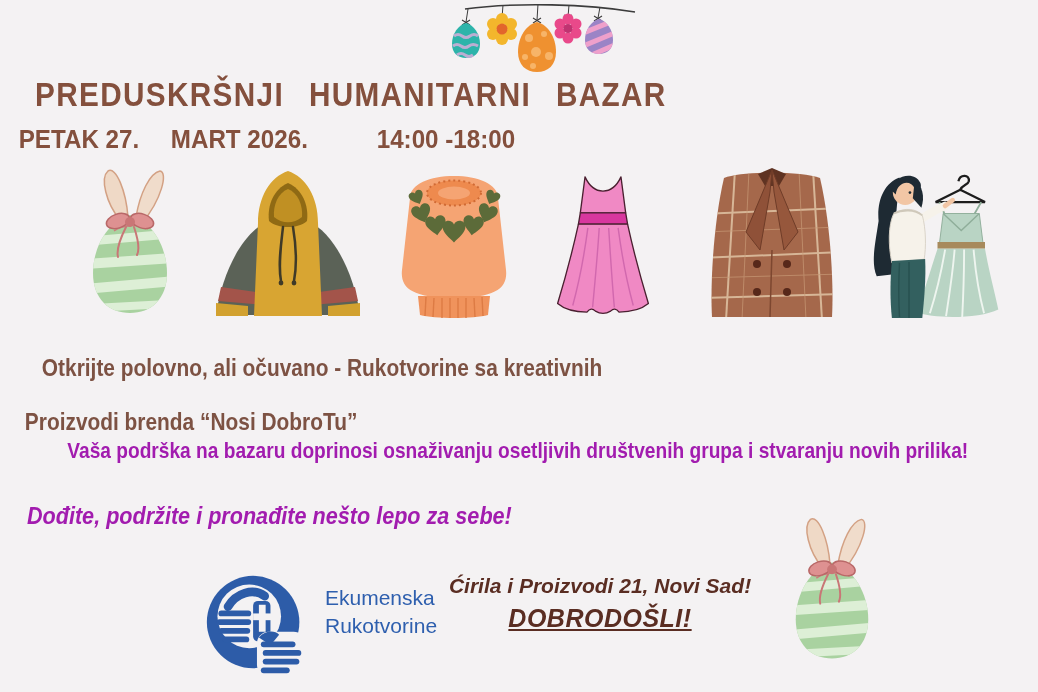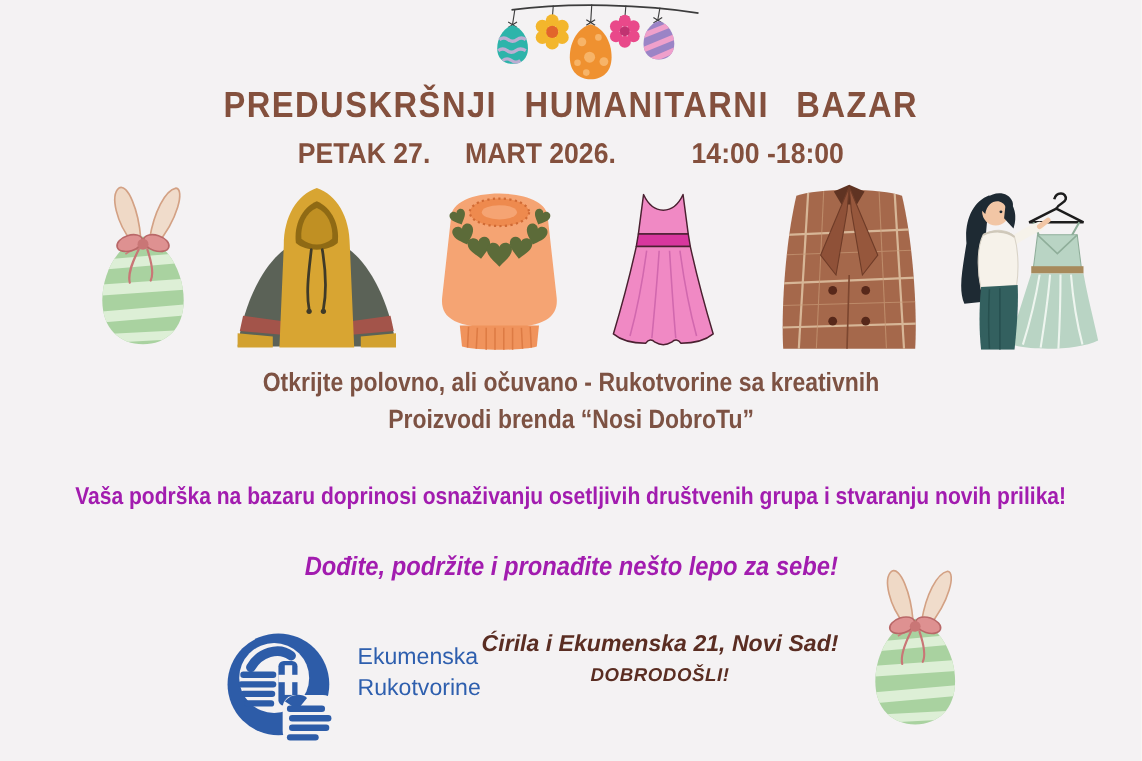--- a/index.html
+++ b/index.html
@@ -1,42 +1,42 @@
 <!DOCTYPE html>
 <html><head>
 <meta charset="utf-8">
 <style>
   html,body { margin:0; padding:0; }
   .poster {
     position:relative; width:1038px; height:692px;
     background:#f4f2f3; overflow:hidden;
     font-family:"Liberation Sans", sans-serif;
   }
-  .center-line { position:absolute; left:0; width:100%; text-align:center; }
+  .center-line { position:absolute; left:0; width:100%; }
   .squish { display:inline-block; transform:scaleX(0.87); transform-origin:center; white-space:pre; }
 
   .title { top:76px; color:#84503d; font-size:33px; font-weight:700; }
   .title .squish { letter-spacing:1.5px; word-spacing:17px; transform:scaleX(0.9); }
 
   .date-row { top:124px; color:#84503d; font-size:26px; font-weight:700; }
   .date-row .inner { display:inline-flex; transform:scaleX(0.93); transform-origin:center; }
   .date-month { margin-left:34px; }
   .date-time  { margin-left:74px; }
 
   .desc { top:331px; color:#7d5243; font-size:24px; font-weight:700; }
-  .desc-line { height:34px; line-height:34px; }
+  .desc-line { height:34px; line-height:34px;margin-top:20px; }
 
   .support { top:438px; color:#a21caf; font-size:22px; font-weight:700; }
   .invite  { top:502px; color:#a21caf; font-size:24px; font-weight:700; font-style:italic; }
   .invite .squish { transform:scaleX(0.9); }
 
   .address-block { position:absolute; left:410px; top:572px; width:380px; text-align:center;
                    color:#5a2d22; font-weight:700; font-style:italic; }
   .address-line { font-size:21px; height:32px; line-height:28px; }
-  .welcome-line { font-size:17px; letter-spacing:0.5px; }
+  .welcome-line { font-size:25px; letter-spacing:0.5px;text-decoration:underline; }
 
   .logo-text { position:absolute; left:314px; top:584px; color:#2e5fae;
                font-size:21px; line-height:27.5px; font-weight:400;margin-left:11px; }
 
   .illus { position:absolute; }
   .illus svg { display:block; width:100%; height:100%; }
 </style>
 </head>
 <body>
 
@@ -318,21 +318,21 @@
       </g>
     </svg>
   </div>
 
   <div class="logo-text">
     <div>Ekumenska</div>
     <div>Rukotvorine</div>
   </div>
 
   <div class="address-block">
-    <div class="address-line">Ćirila i Ekumenska 21, Novi Sad!</div>
+    <div class="address-line">Ćirila i Proizvodi 21, Novi Sad!</div>
     <div class="welcome-line">DOBRODOŠLI!</div>
   </div>
 
   <div class="illus" style="left:783px; top:513px; width:98px; height:148px;">
     <svg viewBox="0 0 100 150">
       <path d="M40,55 C26,38 20,13 28,6 C36,1 46,26 48,52 Z" fill="#efd9c6" stroke="#d3a184" stroke-width="1.5"></path>
       <path d="M56,52 C60,28 70,8 80,6 C88,7 82,34 62,58 Z" fill="#f0dccb" stroke="#d3a184" stroke-width="1.5"></path>
       <defs>
           <clipPath id="eggClipB">
             <path d="M50,50 C28,56 13,82 13,108 C13,134 29,148 50,148 C71,148 87,134 87,108 C87,82 72,56 50,50 Z"></path>

